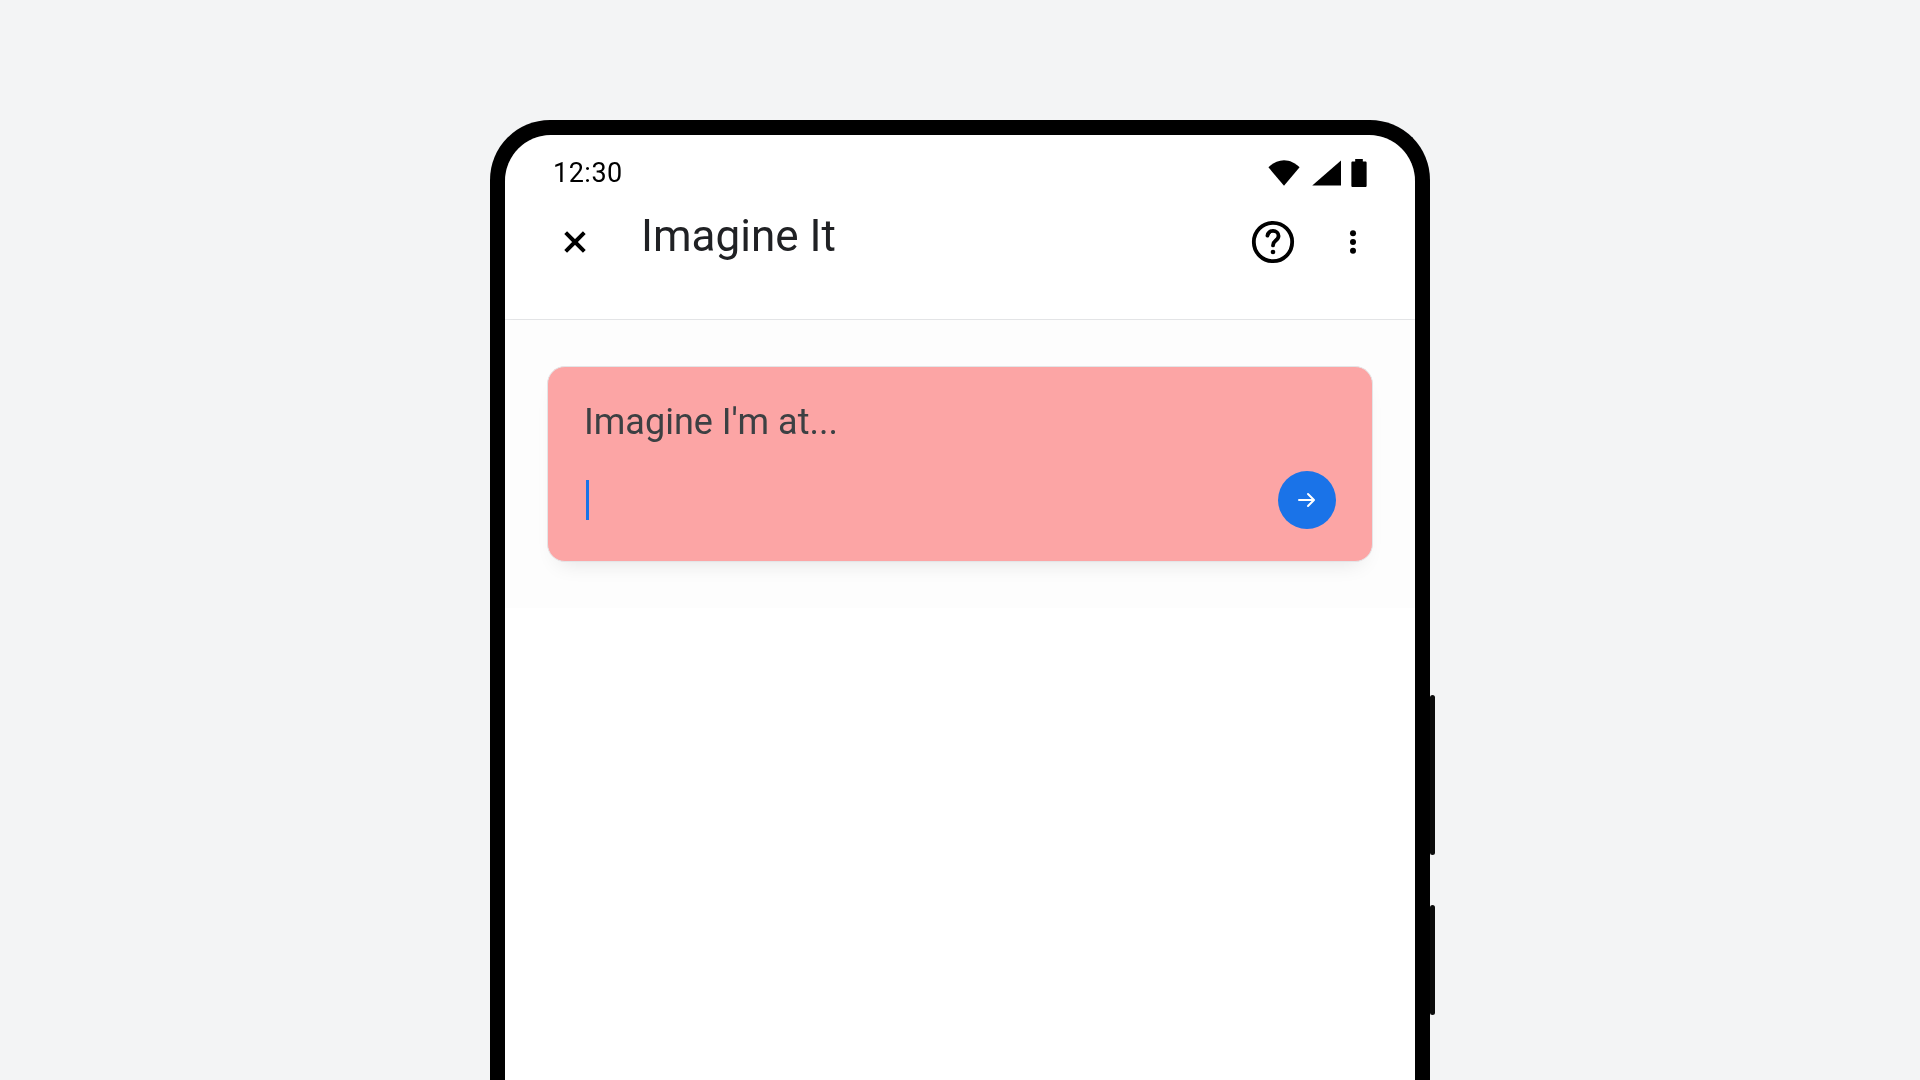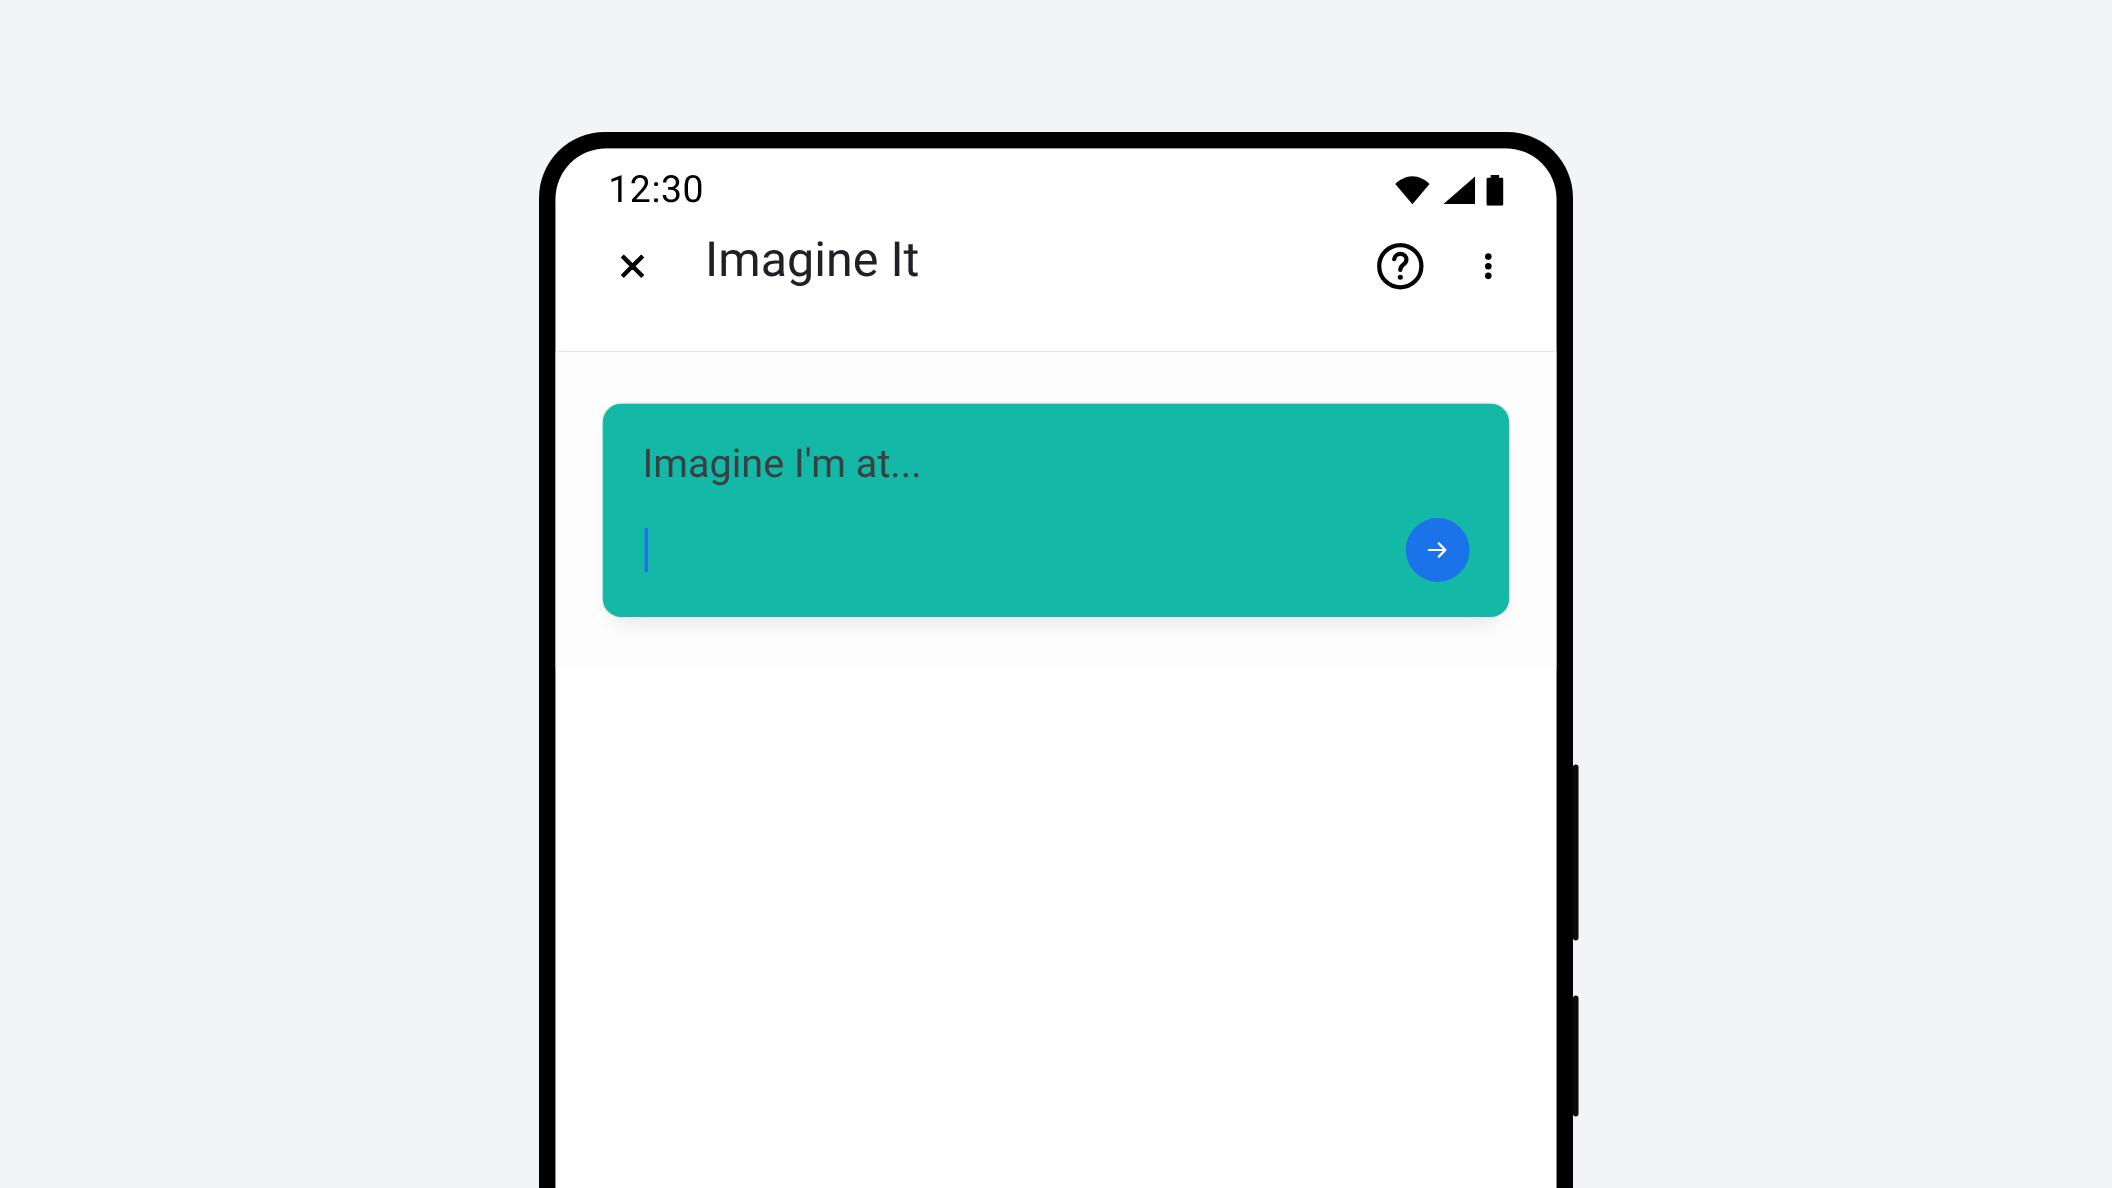--- a/index.html
+++ b/index.html
@@ -50,21 +50,21 @@
       position: relative;
     }
     .statusbar {
       height: 75px;
       padding: 0 48px;
       display: flex;
       align-items: center;
       justify-content: space-between;
       color: #000;
     }
-    .statusbar .time { font-size: 34px; letter-spacing: .5px; }
+    .statusbar .time { font-size: 27px; letter-spacing: .5px; }
     .status-icons { display: flex; align-items: center; gap: 10px; }
     .status-icons svg { display: block; }
 
     .appbar {
       height: 110px;
       padding: 0 30px 0 38px;
       display: flex;
       align-items: flex-start;
       border-bottom: 1px solid #e3e4e6;
     }
@@ -81,21 +81,21 @@
       display: flex; align-items: center; justify-content: center;
       border-radius: 50%;
       cursor: pointer;
     }
 
     .content { padding: 46px 42px; background: #fdfdfd; }
     .card {
       border: 1px solid #e4e5e7;
       border-radius: 18px;
       padding: 34px 36px 32px 36px;
-      background: #14b8a6;
+      background: #fca5a5;
       box-shadow: 0 12px 22px -12px rgba(0,0,0,.12);
       display: flex;
       flex-direction: column;
     }
     .card-label {
       font-size: 36px;
       color: #3c4043;
       margin-bottom: 28px;
     }
     .input-row {

